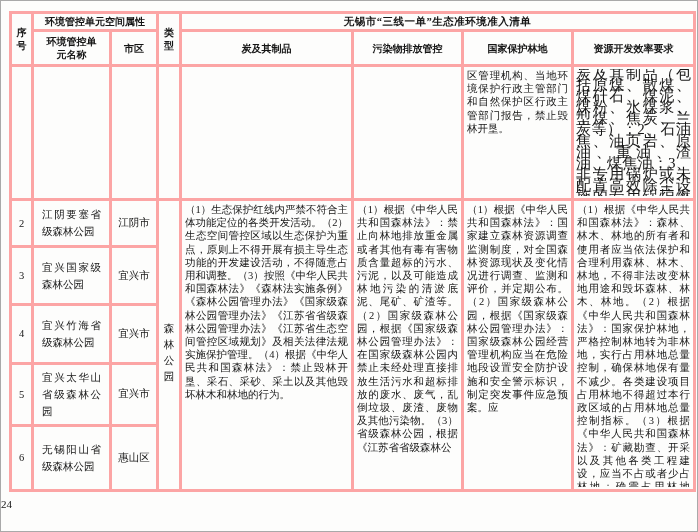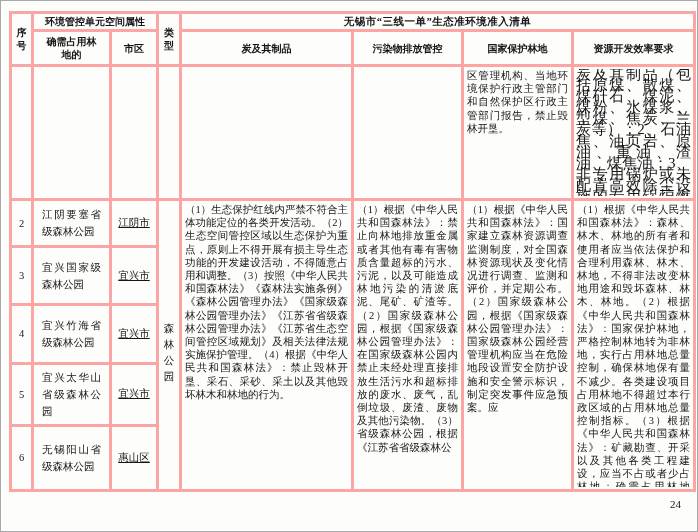--- a/index.html
+++ b/index.html
@@ -20,30 +20,30 @@
   tr.r3{height:58px;}
   tr.r4{height:58px;}
   tr.r5{height:62px;}
   tr.r6{height:65px;}
   .th{font-weight:bold;text-align:center;font-size:10px;line-height:13px;padding:1px 1px;}
   .title{font-size:10.5px;letter-spacing:0.5px;}
   .vwrap{display:inline-block;width:12px;word-break:break-all;line-height:13px;text-align:center;}
   .w52{display:inline-block;width:54px;word-break:break-all;}
   .num{text-align:center;font-size:10.5px;}
   .name{font-size:10.5px;line-height:17px;padding:2px 8px;text-align:justify;text-justify:inter-ideograph;}
-  .dist{text-align:center;font-size:10.5px;text-decoration:underline;}
+  .dist{text-align:center;font-size:10.5px;}
   .typev{text-align:center;}
   .typev .vwrap{line-height:16px;font-size:10.5px;font-weight:normal;margin-top:16px;}
   .bt{vertical-align:top;text-align:justify;text-justify:inter-ideograph;
       font-size:10.5px;line-height:13.2px;padding:2px 3px;}
   .small{font-size:15px;line-height:11.1px;padding:2px 2px;}
   .clip{overflow:hidden;}
   .h129{height:127px;}
   .h284{height:284px;}
-  .pageno{position:absolute;top:497px;left:0;right:16px;text-align:right;font-size:11px;}
+  .pageno{position:absolute;top:497px;left:0;right:16px;text-align:left;font-size:11px;}
 </style>
 </head>
 <body>
 
 <div class="page">
   <table class="doc">
     <colgroup>
       <col style="width:22px">
         <col style="width:78px">
         <col style="width:47px">
@@ -54,21 +54,21 @@
         <col style="width:122px">
     </colgroup>
     <tbody>
       <tr class="h1">
         <td class="th" rowspan="2"><span class="vwrap">序号</span></td>
         <td class="th" colspan="2">环境管控单元空间属性</td>
         <td class="th" rowspan="2"><span class="vwrap">类型</span></td>
         <td class="th title" colspan="4">无锡市“三线一单”生态准环境准入清单</td>
       </tr>
       <tr class="h2">
-        <td class="th"><span class="w52">确需占用林地的</span></td>
+        <td class="th"><span class="w52">环境管控单元名称</span></td>
         <td class="th">市区</td>
         <td class="th">炭及其制品</td>
         <td class="th">污染物排放管控</td>
         <td class="th">国家保护林地</td>
         <td class="th">资源开发效率要求</td>
       </tr>
       <tr class="rc">
         <td></td>
         <td></td>
         <td></td>

